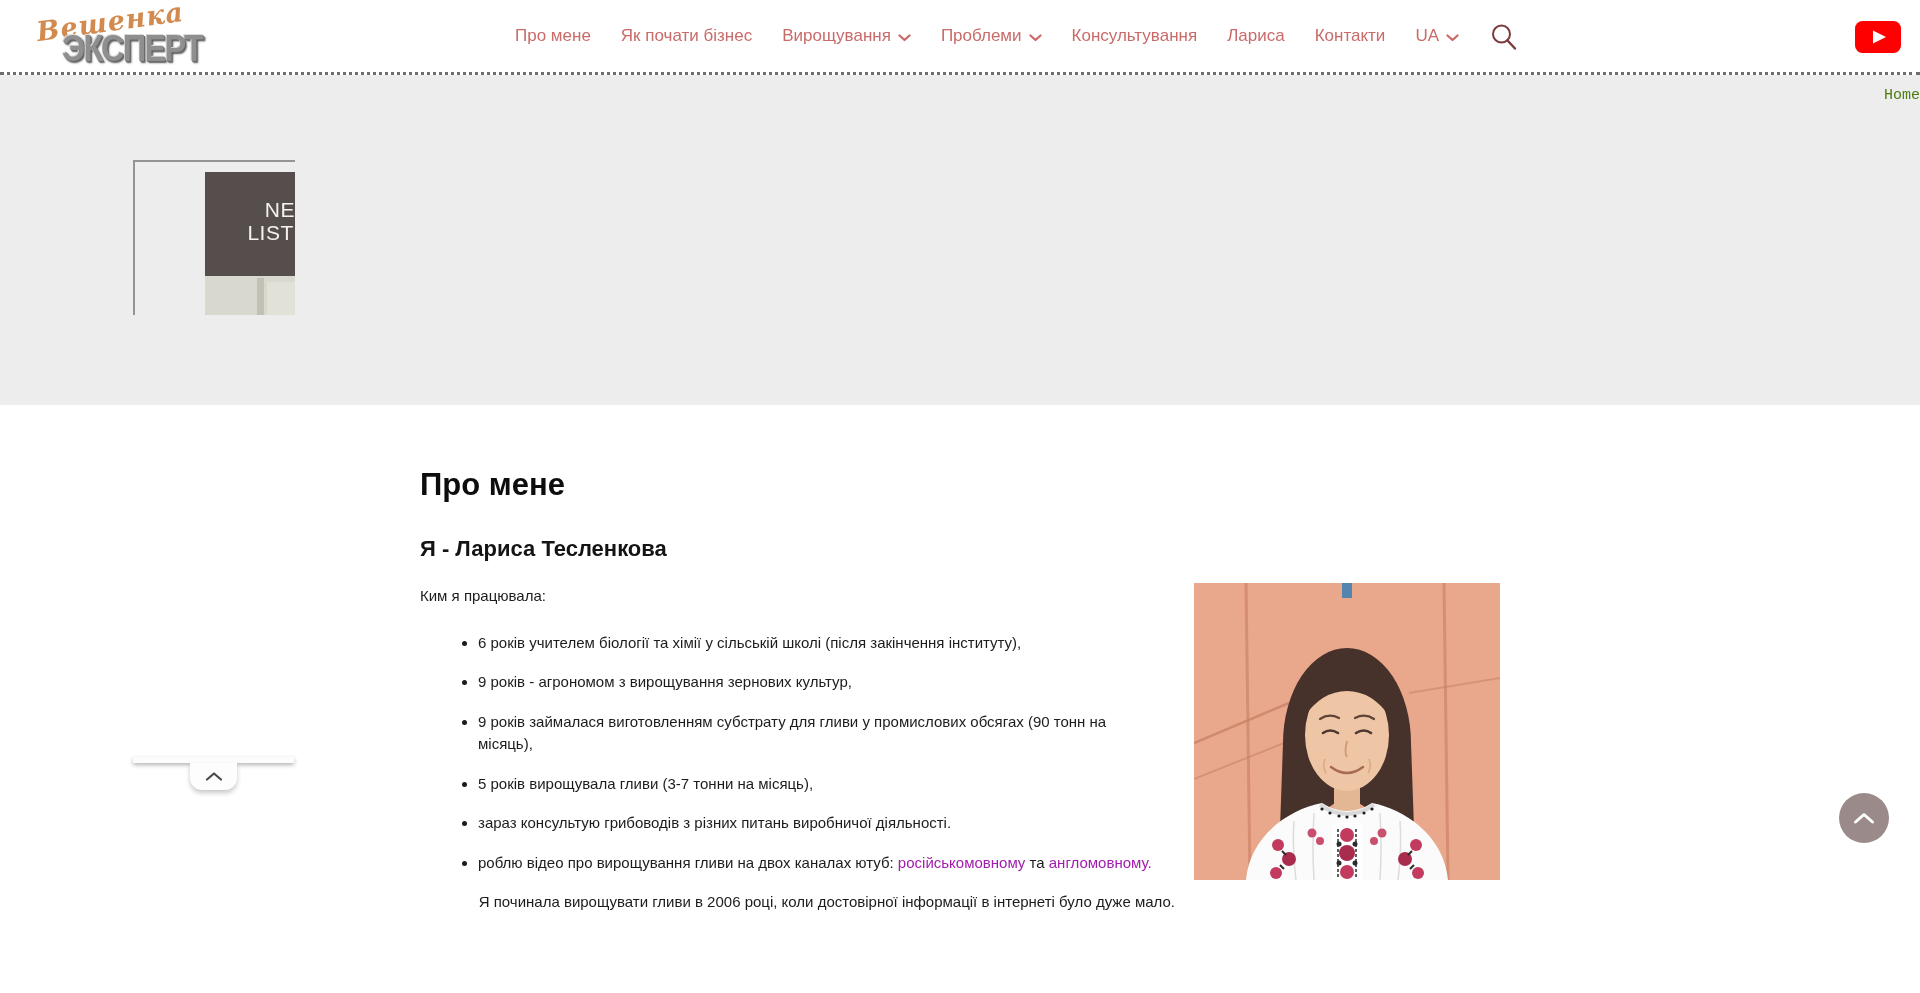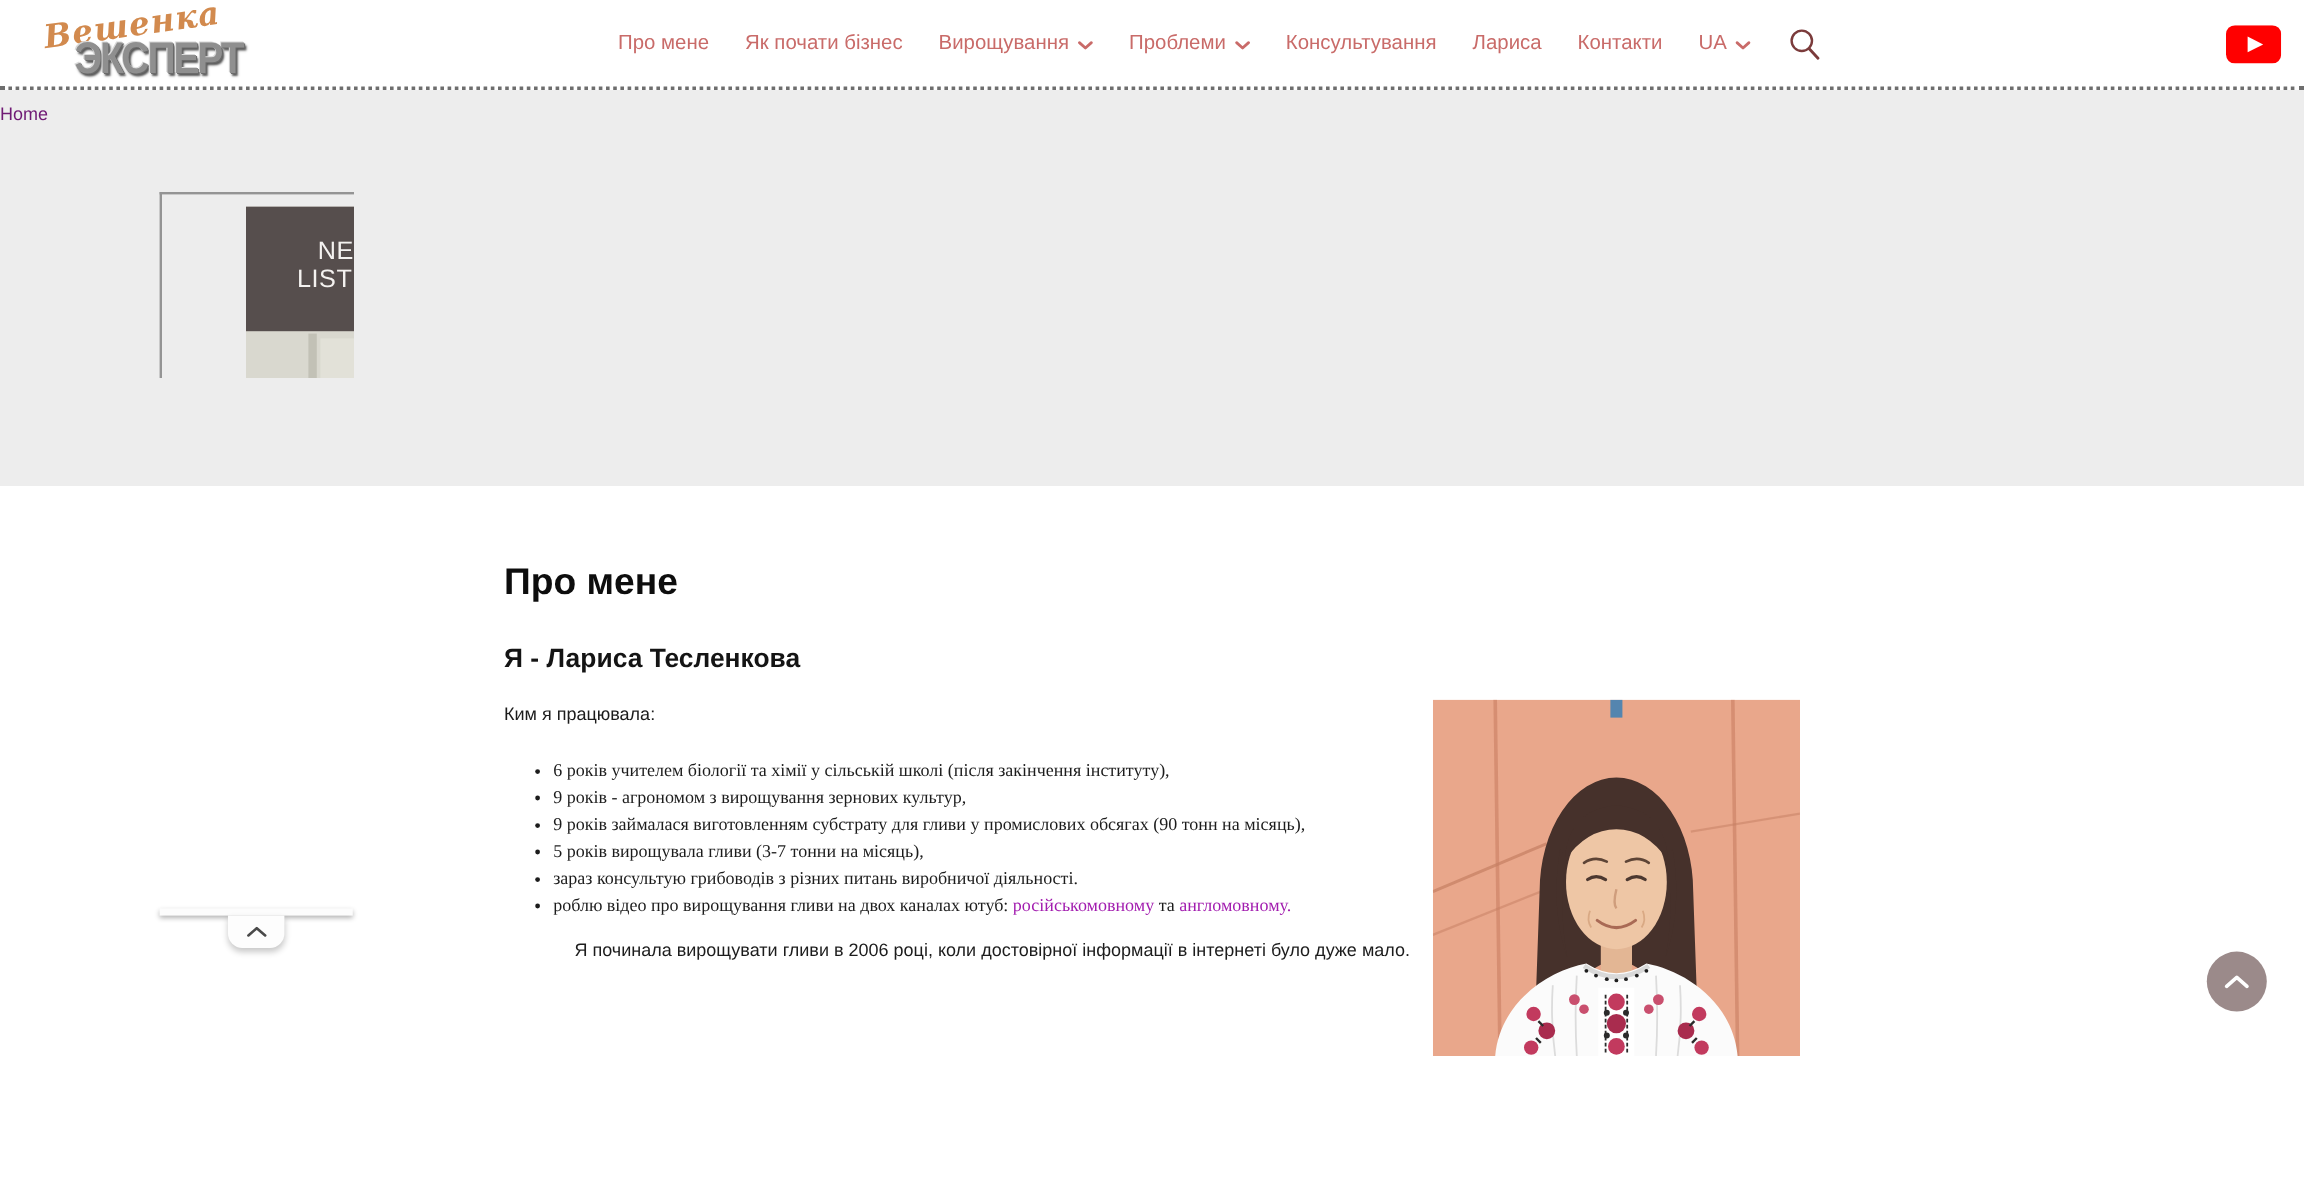--- a/index.html
+++ b/index.html
@@ -23,21 +23,21 @@
   .nav-item { display:flex; align-items:center; gap:7px;
               font-size:17px; color:#c96b69; cursor:pointer; white-space:nowrap; }
   .chev-down { display:inline-block; margin-top:2px; }
   .search-btn { position:absolute; left:1488px; top:21px; width:32px; height:32px;
                 display:flex; align-items:center; justify-content:center; cursor:pointer; }
   .yt-btn { position:absolute; left:1855px; top:21px; width:46px; height:32px; cursor:pointer; }
 
   
   .hero { position:absolute; left:0; top:75px; width:1920px; height:330px; background:#ededed; }
   .breadcrumb { position:absolute; left:0; top:12px; width:100%;
-                text-align:left; font-size:15px; color:#701a75; }
+                text-align:right; font-size:15px; color:#4d7c0f;font-family:Liberation Mono, monospace; }
 
   
   .promo { position:absolute; left:133px; top:85px; width:162px; height:155px;
            border-left:2px solid #949494; border-top:2px solid #949494; }
   .promo-img { position:absolute; left:70px; top:10px; width:90px; height:143px;
                overflow:hidden; background:#d9d8cf; }
   .promo-dark { position:absolute; left:0; top:0; width:170px; height:104px; background:#564e4d; }
   .promo-text { position:absolute; left:0; top:26px; width:170px; text-align:center;
                 color:#f4f2f0; font-size:21px; line-height:23px; letter-spacing:.5px; }
   .promo-strip-line { position:absolute; left:52px; top:106px; width:7px; height:37px; background:#c2c1b6; }
@@ -52,21 +52,21 @@
                   display:flex; align-items:center; justify-content:center; cursor:pointer; }
 
   
   .content { position:absolute; left:420px; top:466px; width:1080px; }
   h1.page-title { font-size:31px; font-weight:bold; color:#0d0d0d; line-height:38px; }
   h2.sub-title  { font-size:22px; font-weight:bold; color:#141414; line-height:32px; margin-top:29px; }
   .row { display:flex; margin-top:18px; }
   .text-col { width:755px; font-size:15px; line-height:22.5px; color:#1c1c1c; }
   .lead { margin-top:2px; }
   .text-col ul { margin:24px 0 15px; padding-left:41px; }
-  .text-col li { margin:0;font-family:Liberation Serif, serif; }
+  .text-col li { margin:17px; }
   .text-col p { margin:0 0 16px;text-align:right; }
   a.inline-link { color:#a21caf; text-decoration:none; cursor:pointer; }
   .photo-col { margin-left:19px; }
   .photo-frame { width:306px; height:297px; overflow:hidden; }
 
   
   .scroll-top { position:absolute; left:1839px; top:793px; width:50px; height:50px;
                 border-radius:50%; background:#9b8a8a;
                 display:flex; align-items:center; justify-content:center; cursor:pointer; }
 </style>

